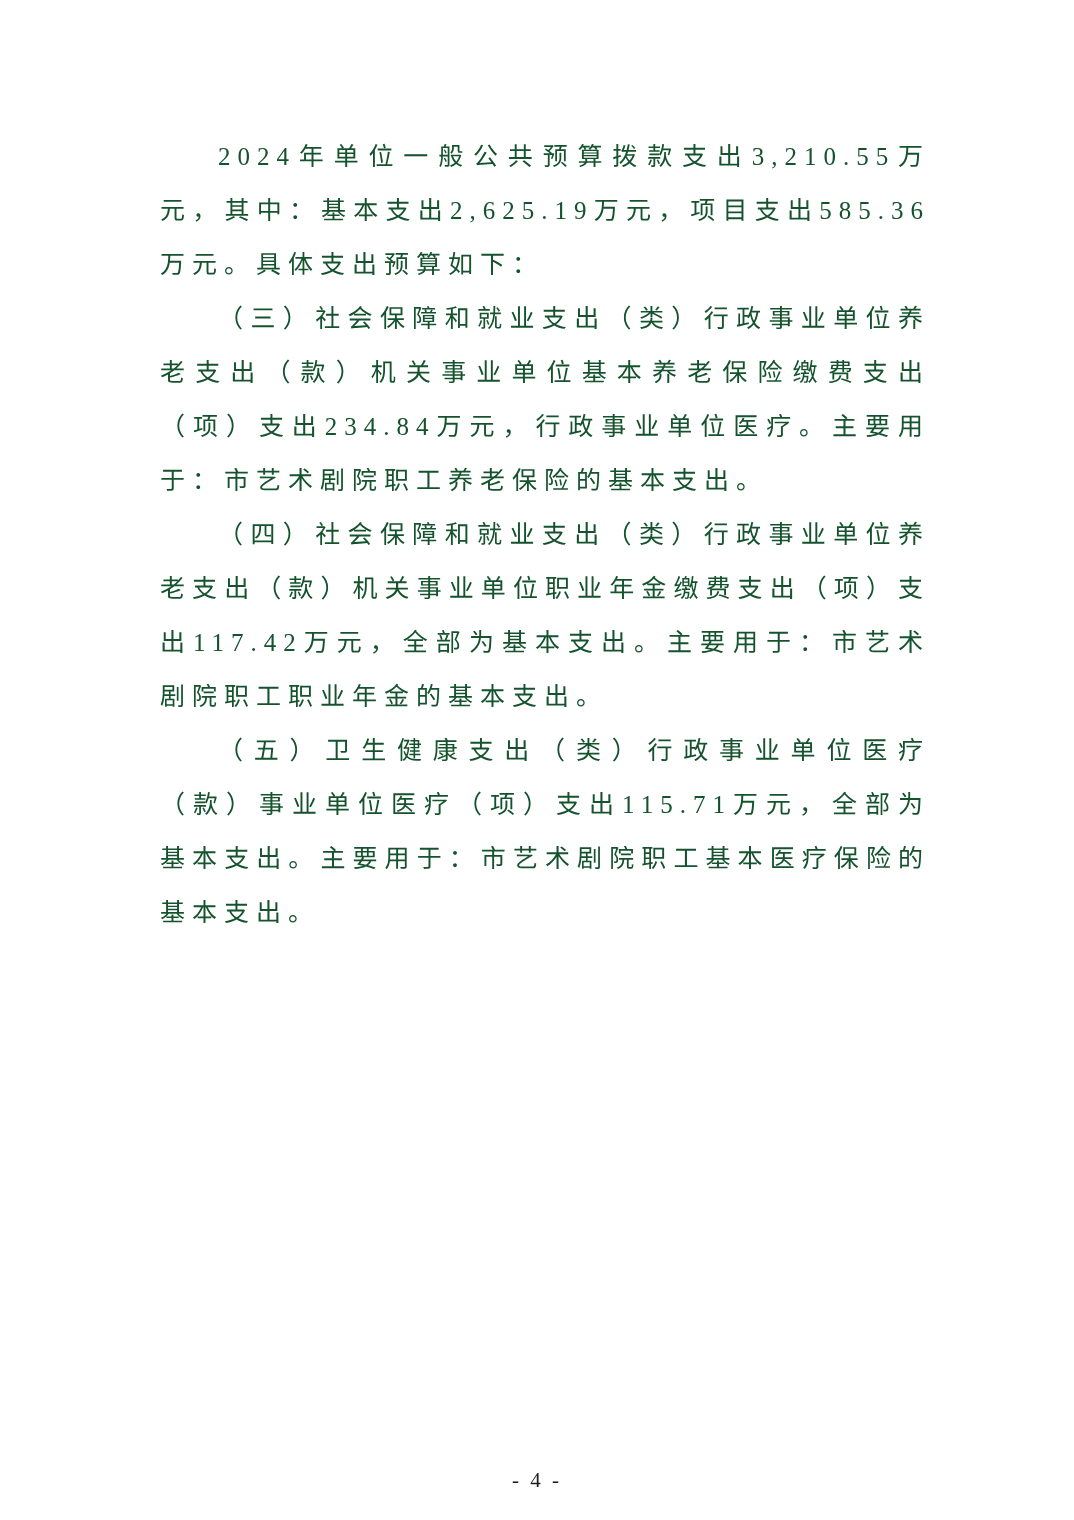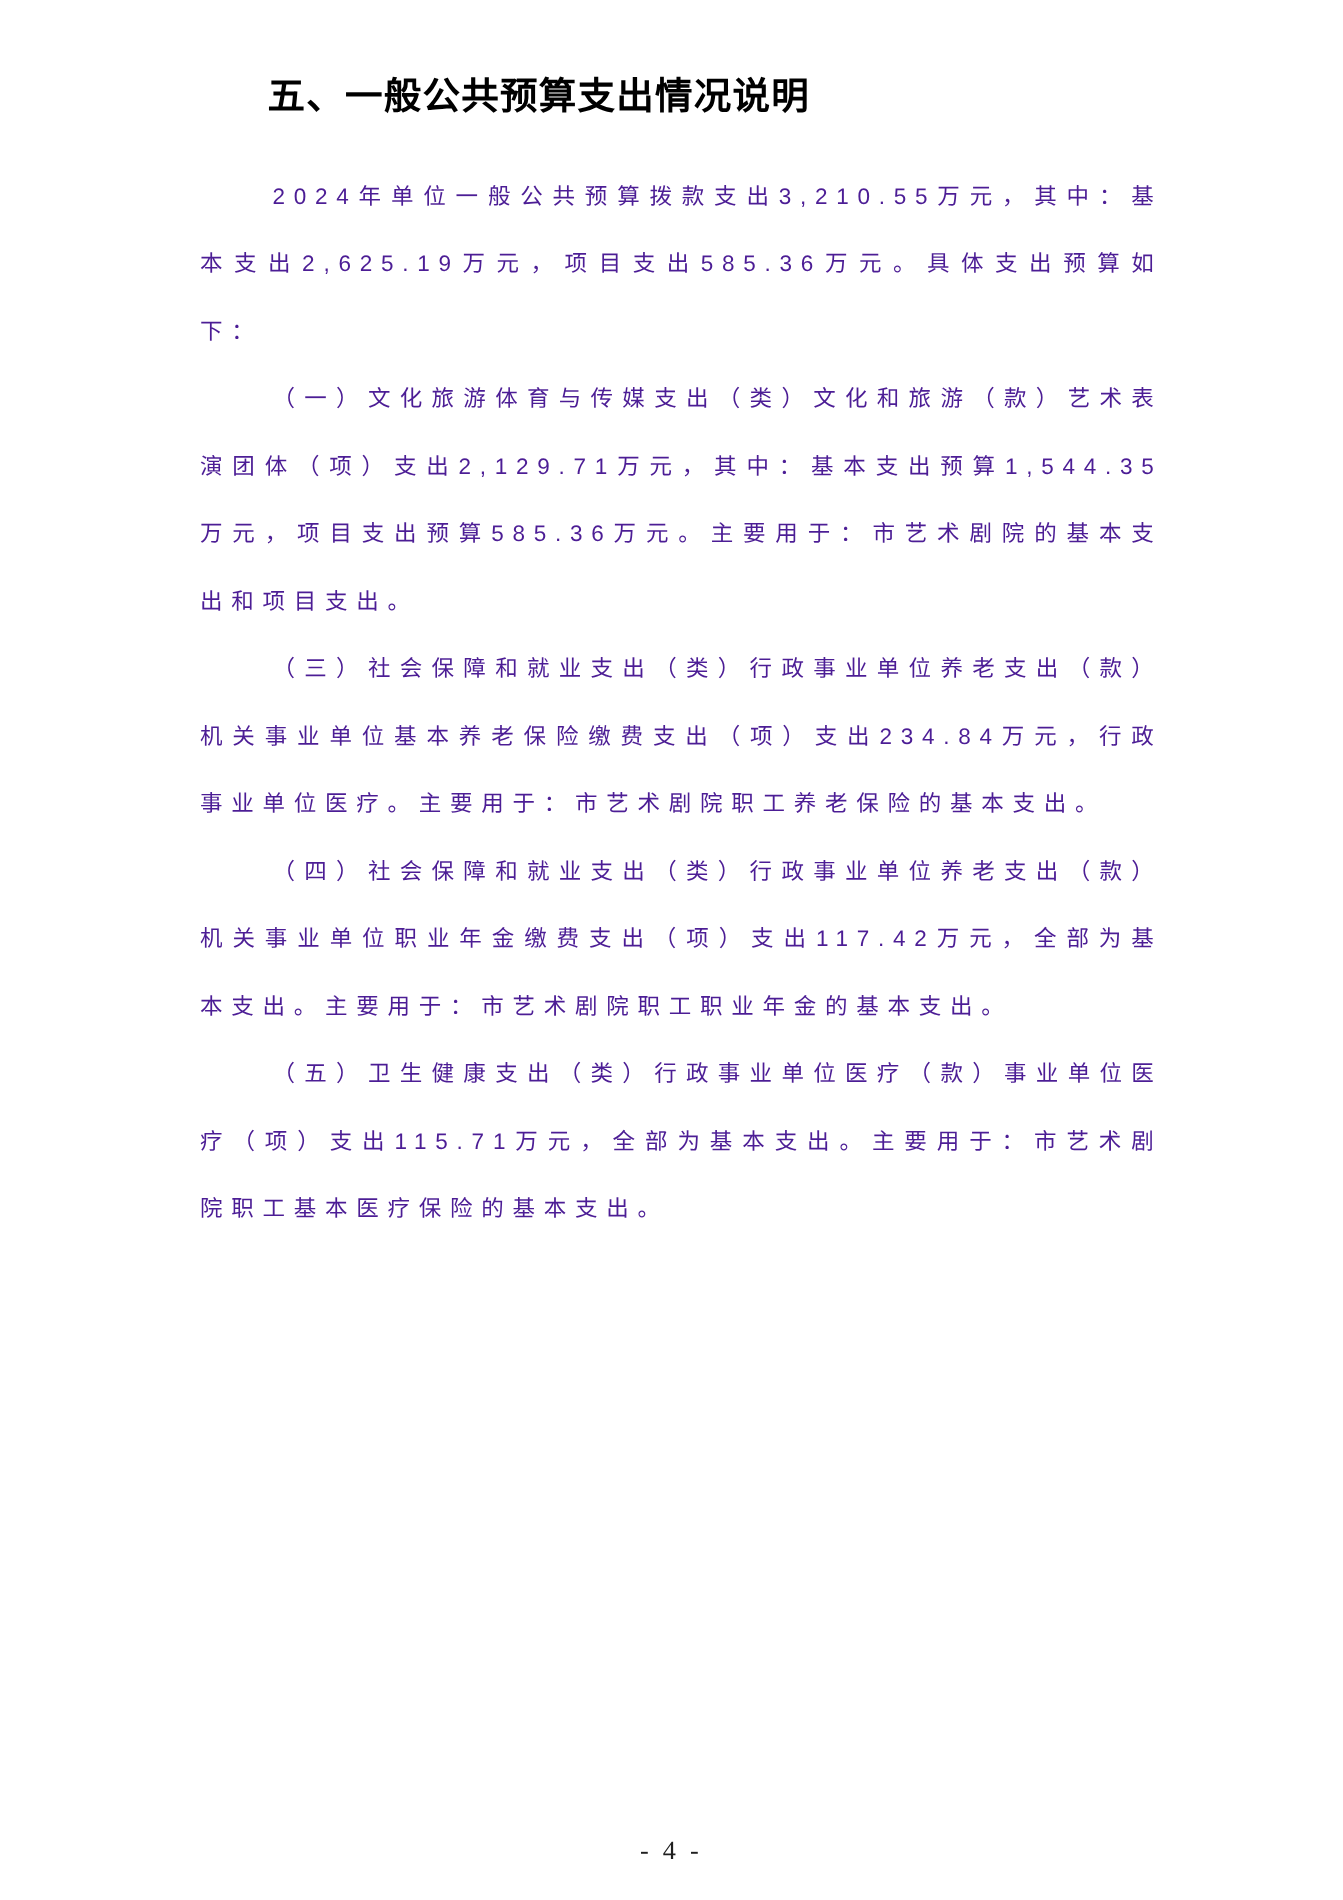--- a/index.html
+++ b/index.html
@@ -26,25 +26,25 @@
     line-height: 44px;
     letter-spacing: 1px;
     color: #000000;
     white-space: nowrap;
   }
   .doc-body {
     position: absolute;
     left: 160px;
     top: 130px;
     width: 770px;
-    font-family: Liberation Sans, sans-serif;
-    font-size: 18px;
+    font-family: Liberation Serif, serif;
+    font-size: 25px;
     line-height: 54px;
     letter-spacing: 7px;
-    color: #4c1d95;
+    color: #14532d;
   }
   .doc-body p {
     margin: 0;
     padding: 0;
     text-indent: 58px;
     text-align: justify;
     text-justify: inter-ideograph;
   }
   .page-footer {
     position: absolute;
@@ -56,25 +56,23 @@
     font-size: 21px;
     letter-spacing: 3px;
     color: #1f1f1f;
   }
 </style>
 </head>
 <body>
 
 <div class="page">
 
-  <h1 class="doc-heading">五、一般公共预算支出情况说明</h1>
 
   <div class="doc-body">
     <p>2024年单位一般公共预算拨款支出3,210.55万元，其中：基本支出2,625.19万元，项目支出585.36万元。具体支出预算如下：</p>
-    <p>（一）文化旅游体育与传媒支出（类）文化和旅游（款）艺术表演团体（项）支出2,129.71万元，其中：基本支出预算1,544.35万元，项目支出预算585.36万元。主要用于：市艺术剧院的基本支出和项目支出。</p>
     <p>（三）社会保障和就业支出（类）行政事业单位养老支出（款）机关事业单位基本养老保险缴费支出（项）支出234.84万元，行政事业单位医疗。主要用于：市艺术剧院职工养老保险的基本支出。</p>
     <p>（四）社会保障和就业支出（类）行政事业单位养老支出（款）机关事业单位职业年金缴费支出（项）支出117.42万元，全部为基本支出。主要用于：市艺术剧院职工职业年金的基本支出。</p>
     <p>（五）卫生健康支出（类）行政事业单位医疗（款）事业单位医疗（项）支出115.71万元，全部为基本支出。主要用于：市艺术剧院职工基本医疗保险的基本支出。</p>
   </div>
 
   <div class="page-footer">- 4 -</div>
 
 </div>
 
 </body></html>

